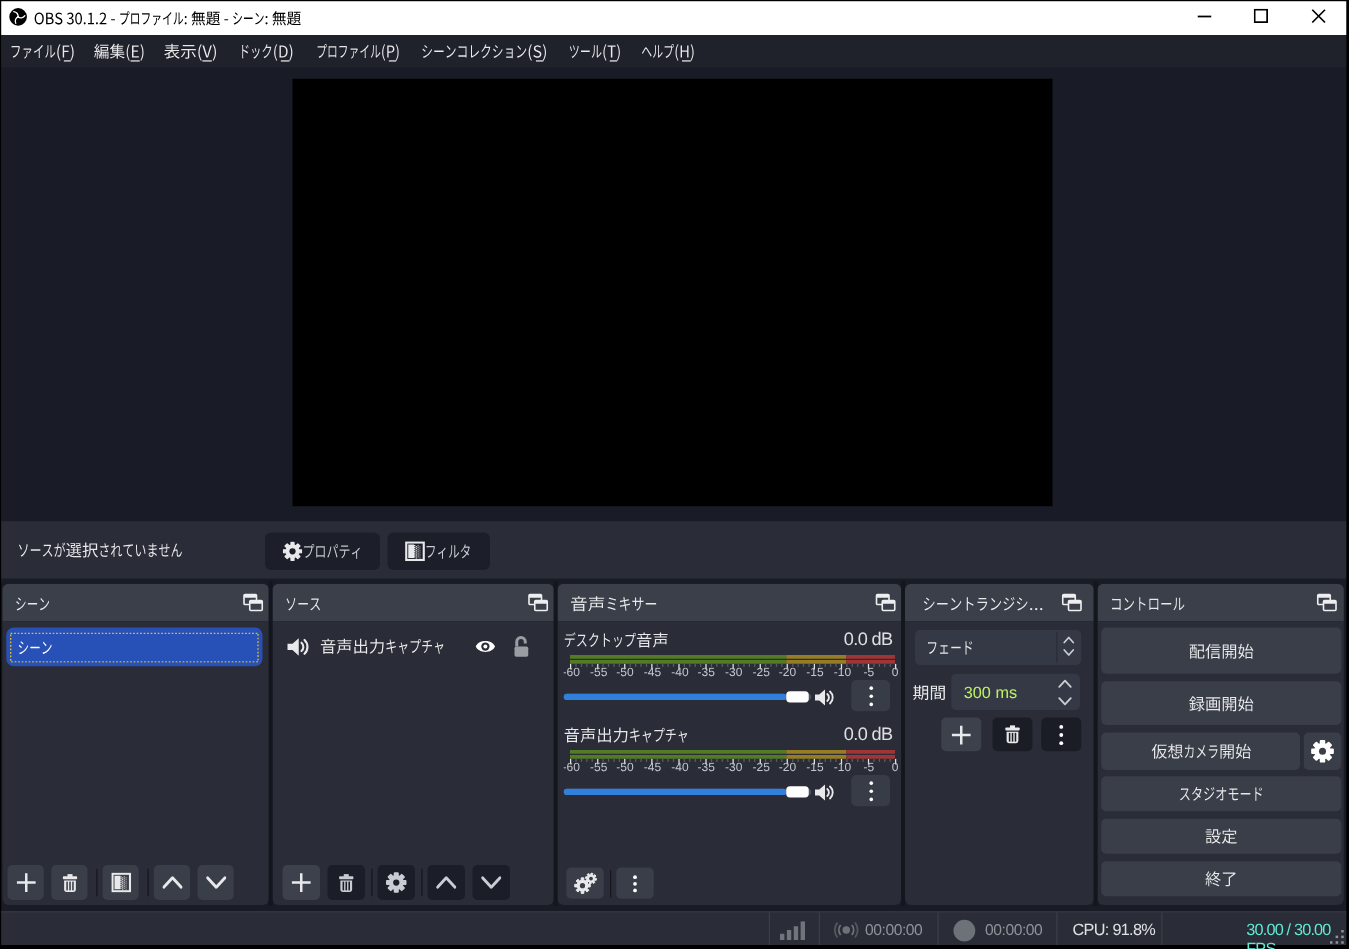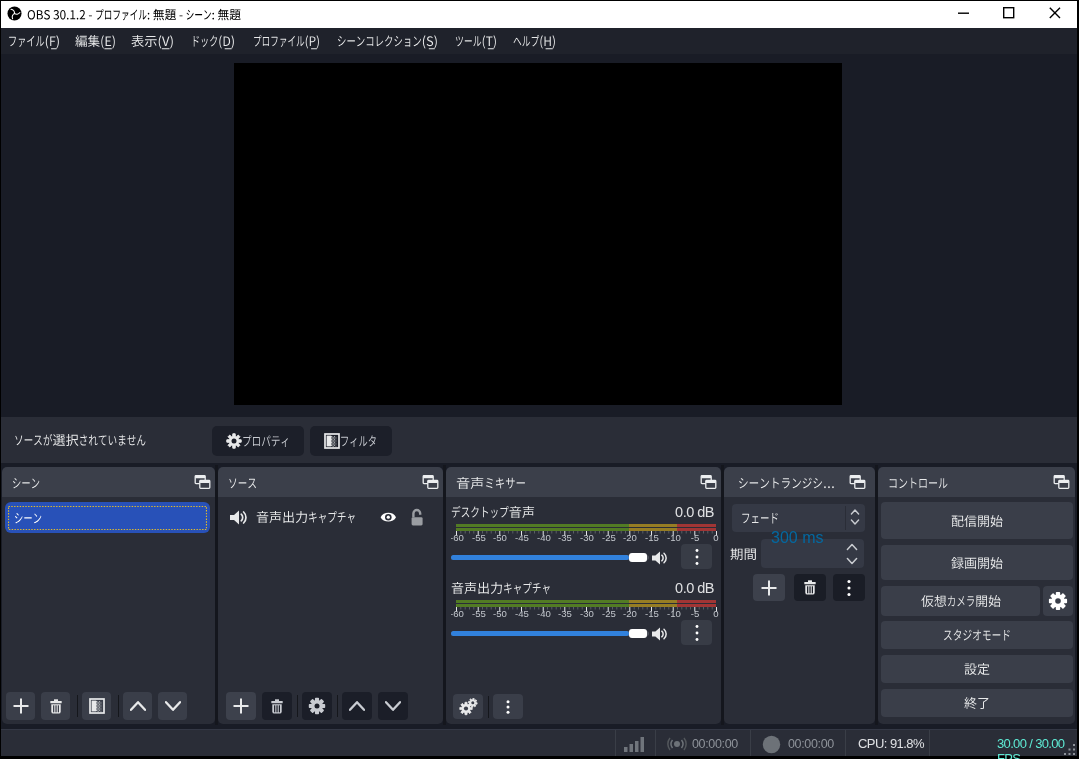--- a/index.html
+++ b/index.html
@@ -511,21 +511,21 @@
 <svg class="abs" style="left:847px;top:503.5px" width="16" height="16" viewBox="0 0 16 16">
       <path d="M4.4 10.0 L8 6.0 L11.6 10.0" fill="none" stroke="#c9ccd1" stroke-width="1.4" stroke-linecap="round" stroke-linejoin="round"></path>
     </svg>
 <svg class="abs" style="left:847px;top:513.5px" width="16" height="16" viewBox="0 0 16 16">
       <path d="M4.4 6.0 L8 10.0 L11.6 6.0" fill="none" stroke="#c9ccd1" stroke-width="1.4" stroke-linecap="round" stroke-linejoin="round"></path>
     </svg>
 <svg style="position:absolute;left:730px;top:544.0px" width="29" height="20" viewBox="0 -14.95 29 20">
       <path d="M8.2 -10.3H12.0V-9.4H8.2ZM8.2 -7.3H12.0V-6.4H8.2ZM8.2 -4.3H12.0V-3.4H8.2ZM11.5 -10.3H12.5V-0.2Q12.5 0.2 12.4 0.4Q12.3 0.7 12.0 0.8Q11.7 0.9 11.2 1.0Q10.7 1.0 10.0 1.0Q10.0 0.8 9.9 0.5Q9.8 0.2 9.7 0.0Q10.2 0.1 10.7 0.1Q11.1 0.1 11.3 0.1Q11.4 0.0 11.5 -0.0Q11.5 -0.1 11.5 -0.2ZM7.8 -10.3H8.8V-5.6Q8.8 -4.8 8.7 -3.9Q8.7 -3.1 8.5 -2.2Q8.4 -1.3 8.1 -0.4Q7.9 0.4 7.4 1.1Q7.3 1.0 7.2 0.9Q7.0 0.8 6.9 0.7Q6.7 0.6 6.6 0.5Q7.2 -0.3 7.4 -1.4Q7.7 -2.5 7.8 -3.5Q7.8 -4.6 7.8 -5.6ZM0.7 -9.2H7.2V-8.3H0.7ZM2.3 -7.2H5.7V-6.4H2.3ZM2.3 -5.1H5.7V-4.3H2.3ZM0.5 -3.0H7.2V-2.1H0.5ZM1.8 -10.8H2.8V-2.7H1.8ZM5.2 -10.8H6.2V-2.7H5.2ZM2.4 -1.9 3.4 -1.6Q3.0 -0.9 2.5 -0.1Q1.9 0.6 1.4 1.0Q1.3 1.0 1.1 0.9Q1.0 0.7 0.8 0.6Q0.7 0.5 0.5 0.5Q1.1 0.0 1.6 -0.6Q2.1 -1.2 2.4 -1.9ZM4.3 -1.5 5.1 -1.9Q5.4 -1.6 5.7 -1.2Q5.9 -0.9 6.2 -0.5Q6.4 -0.2 6.6 0.1L5.7 0.5Q5.6 0.3 5.4 -0.1Q5.1 -0.4 4.9 -0.8Q4.6 -1.2 4.3 -1.5Z M18.2 -3.0H22.3V-2.2H18.2ZM18.1 -4.9H22.8V-0.2H18.1V-0.9H21.8V-4.1H18.1ZM17.7 -4.9H18.6V0.5H17.7ZM15.2 -8.5H19.0V-7.8H15.2ZM21.4 -8.5H25.3V-7.8H21.4ZM24.8 -10.4H25.9V-0.2Q25.9 0.2 25.7 0.5Q25.6 0.7 25.3 0.9Q24.9 1.0 24.4 1.0Q23.8 1.0 23.0 1.0Q23.0 0.9 22.9 0.7Q22.9 0.5 22.8 0.4Q22.7 0.2 22.6 0.0Q23.0 0.1 23.4 0.1Q23.8 0.1 24.1 0.1Q24.4 0.0 24.5 0.0Q24.7 0.0 24.8 -0.0Q24.8 -0.1 24.8 -0.3ZM15.3 -10.4H19.6V-5.9H15.3V-6.6H18.7V-9.6H15.3ZM25.3 -10.4V-9.6H21.8V-6.6H25.3V-5.9H20.8V-10.4ZM14.7 -10.4H15.7V1.1H14.7Z" fill="#e8e9ea"></path>
     </svg>
 <div class="abs" style="left:761px;top:539px;width:103px;height:29px;background:#353945;border-radius:4px"></div>
-<div class="abs" style="left:771px;top:529px;font-size:16px;color:#0369a1">300 ms</div>
+<div class="abs" style="left:771px;top:546px;font-size:13px;color:#bef264">300 ms</div>
 <svg class="abs" style="left:844px;top:538.5px" width="16" height="16" viewBox="0 0 16 16">
       <path d="M3.4000000000000004 10.5 L8 5.5 L12.6 10.5" fill="none" stroke="#c9ccd1" stroke-width="1.5" stroke-linecap="round" stroke-linejoin="round"></path>
     </svg>
 <svg class="abs" style="left:844px;top:552.5px" width="16" height="16" viewBox="0 0 16 16">
       <path d="M3.4000000000000004 5.5 L8 10.5 L12.6 5.5" fill="none" stroke="#c9ccd1" stroke-width="1.5" stroke-linecap="round" stroke-linejoin="round"></path>
     </svg>
 <div class="abs" style="left:753px;top:574px;width:32px;height:27px;background:#3d414c;border-radius:4px"></div>
 <svg class="abs" style="left:761px;top:579.5px" width="16" height="16" viewBox="0 0 16 16">
       <path d="M8 0.5 V15.5 M0.5 8 H15.5" stroke="#e8e9ea" stroke-width="2"></path>
     </svg>

